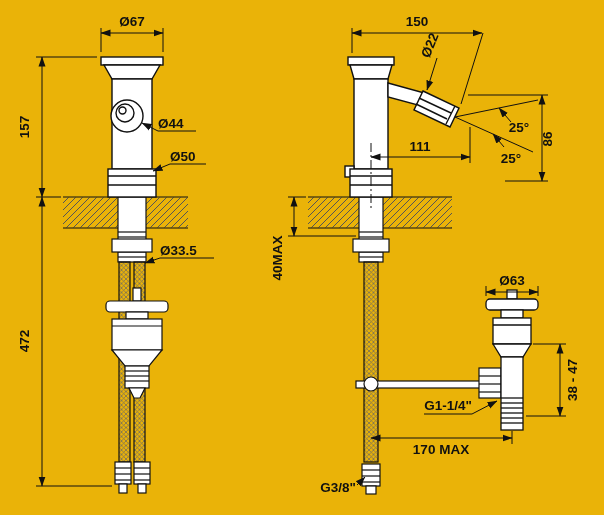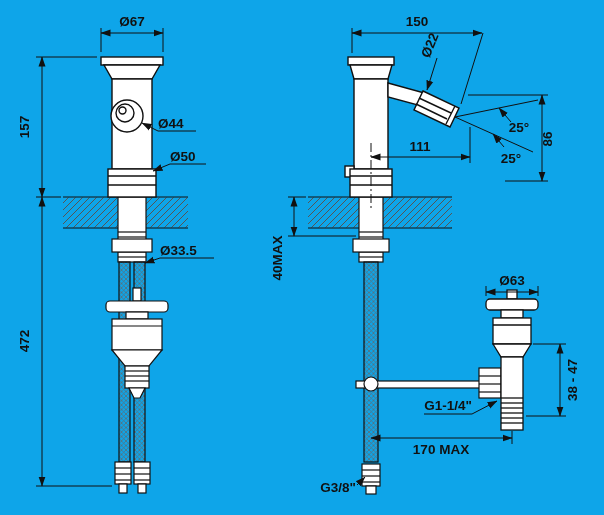--- a/index.html
+++ b/index.html
@@ -1,16 +1,16 @@
 <!DOCTYPE html>
 <html><head>
 <meta charset="utf-8">
 <style>
   html,body{margin:0;padding:0;background:#fff;}
-  #stage{position:relative;width:604px;height:515px;background:#0ea5e9;overflow:hidden;}
+  #stage{position:relative;width:604px;height:515px;background:#eab308;overflow:hidden;}
   svg{display:block;}
   svg text{font-family:"Liberation Sans",sans-serif;font-size:13.5px;font-weight:700;fill:#111;stroke:none;}
 </style>
 </head>
 <body>
 
 <div id="stage">
 <svg width="604" height="515" viewBox="0 0 604 515">
   <defs>
     <pattern id="hatch" width="7" height="7" patternUnits="userSpaceOnUse">

